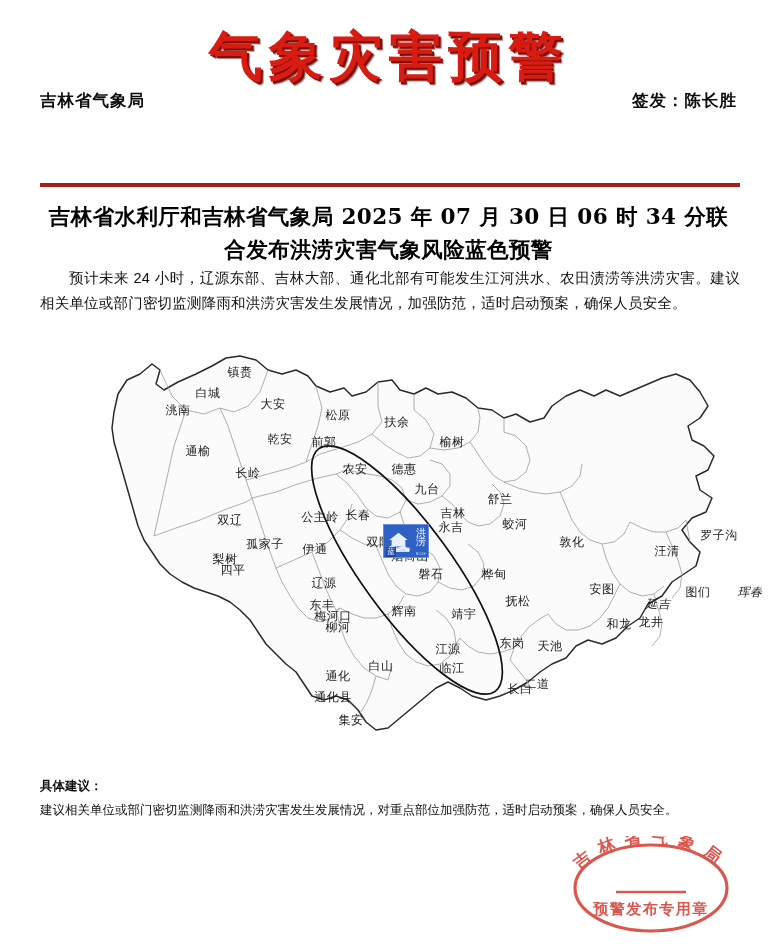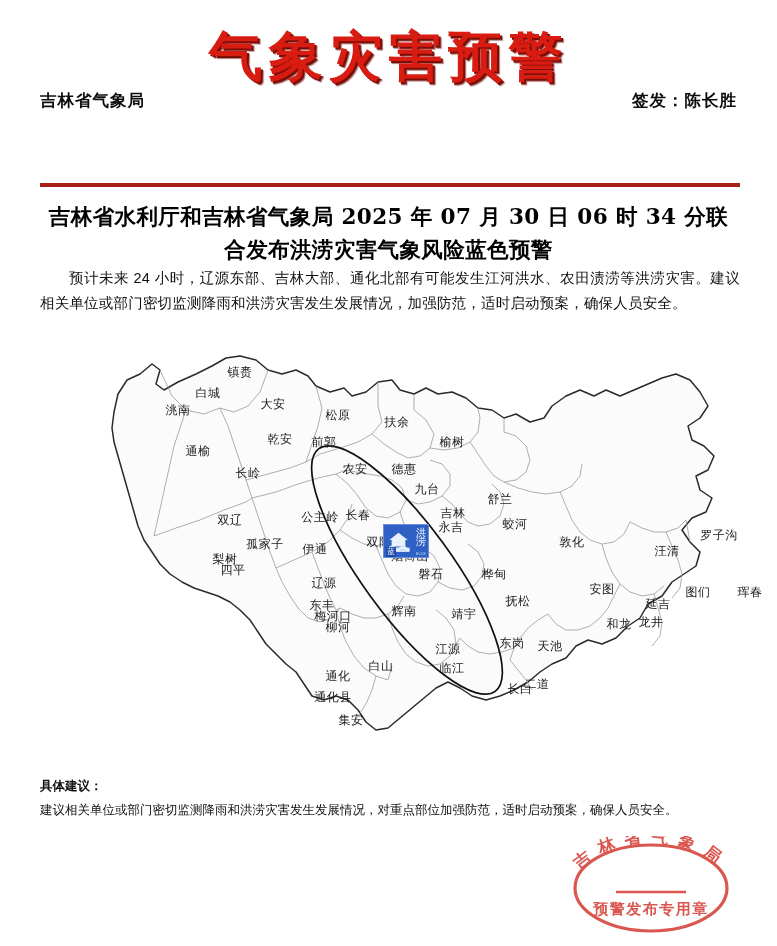--- a/index.html
+++ b/index.html
@@ -308,22 +308,22 @@
       <div class="map-label" style="left: 222px; top: 253px;">东丰</div>
       <div class="map-label" style="left: 233px; top: 264px;">梅河口</div>
       <div class="map-label" style="left: 238px; top: 275px;">柳河</div>
       <div class="map-label" style="left: 304px; top: 259px;">辉南</div>
       <div class="map-label" style="left: 364px; top: 262px;">靖宇</div>
       <div class="map-label" style="left: 418px; top: 249px;">抚松</div>
       <div class="map-label" style="left: 502px; top: 237px;">安图</div>
       <div class="map-label" style="left: 567px; top: 199px;">汪清</div>
       <div class="map-label" style="left: 619px; top: 183px;">罗子沟</div>
       <div class="map-label" style="left: 598px; top: 240px;">图们</div>
-      <div class="map-label" style="left: 650px; top: 240px;">珲春</div>
-      <div class="map-label" style="left: 558px; top: 252px;">延吉</div>
+      <div class="map-label" style="left: 650px; top: 240px; font-style: italic;">珲春</div>
+      <div class="map-label" style="left: 558px; top: 252px; font-style: italic;">延吉</div>
       <div class="map-label" style="left: 551px; top: 270px;">龙井</div>
       <div class="map-label" style="left: 519px; top: 272px;">和龙</div>
       <div class="map-label" style="left: 437px; top: 288px; margin-top: 44px;">二道</div>
       <div class="map-label" style="left: 412px; top: 291px;">东岗</div>
       <div class="map-label" style="left: 450px; top: 294px;">天池</div>
       <div class="map-label" style="left: 325px; top: 297px; padding-left: 46px;">江源</div>
       <div class="map-label" style="left: 281px; top: 314px;">白山</div>
       <div class="map-label" style="left: 352px; top: 316px;">临江</div>
       <div class="map-label" style="left: 238px; top: 324px;">通化</div>
       <div class="map-label" style="left: 420px; top: 337px;">长白</div>

